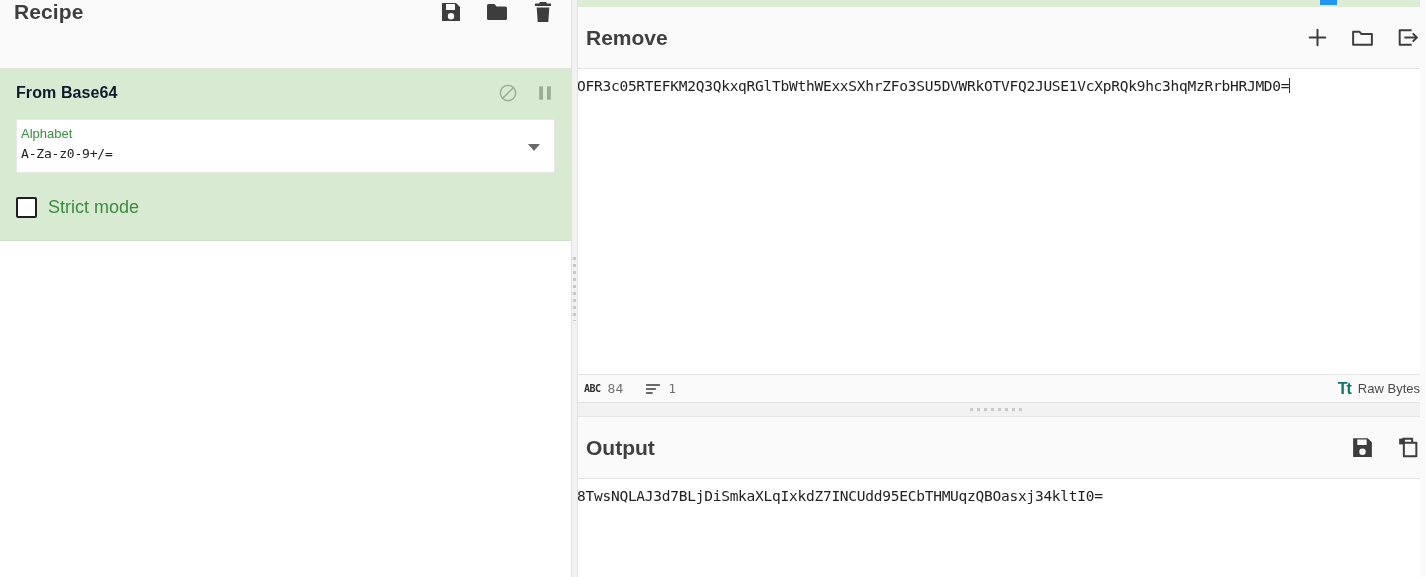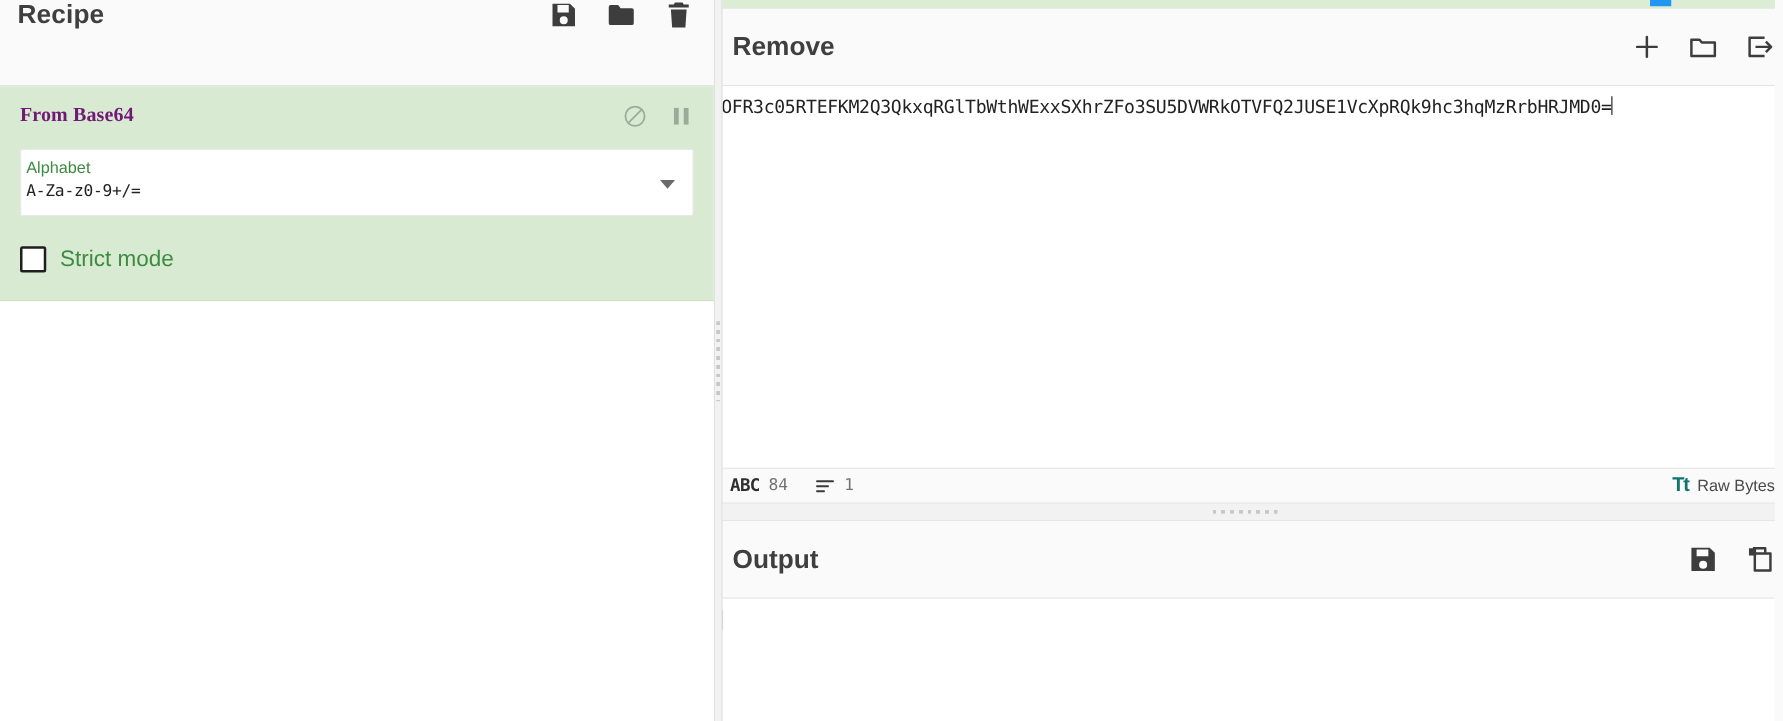--- a/index.html
+++ b/index.html
@@ -74,24 +74,23 @@
     box-sizing: border-box;
   }
   .op-head {
     display: flex;
     align-items: center;
     margin-bottom: 16px;
   }
   .op-name {
     font-size: 16px;
     font-weight: bold;
-    color: #701a75;
+    color: #0f172a;
     flex: 1;
     letter-spacing: 0.1px;
-    font-family: Liberation Serif, serif;
   }
   .op-icons {
     display: flex;
     align-items: center;
     gap: 17px;
   }
   .op-icons .opicon {
     width: 20px;
     height: 20px;
     display: block;
@@ -299,21 +298,21 @@
   }
   .stat {
     display: flex;
     align-items: center;
     gap: 7px;
     margin-right: 22px;
   }
   .stat svg { display: block; color: #3a3a3a; }
   .stat-abc {
     font-family: "DejaVu Sans Mono", monospace;
-    font-size: 14px;
+    font-size: 10px;
     font-weight: bold;
     letter-spacing: -0.5px;
     color: #2f2f2f;
   }
   .stat-val {
     font-family: "DejaVu Sans Mono", monospace;
     font-size: 13px;
     color: #737373;
   }
   .status-right {
@@ -527,17 +526,18 @@
               <path d="M4 3.5h5.5V9H4z" fill="currentColor" stroke="none"></path>
               <rect x="8.5" y="7.5" width="12" height="13"></rect>
             </svg>
           </span>
 
         </div>
       </div>
 
       <div class="text-area">
         <div class="cursor-lead"></div>
+        <div class="text-line"><span>8TwsNQLAJ3d7BLjDiSmkaXLqIxkdZ7INCUdd95ECbTHMUqzQBOasxj34kltI0=</span></div>
       </div>
     </div>
 
   </div>
 </div>
 
 </body></html>

